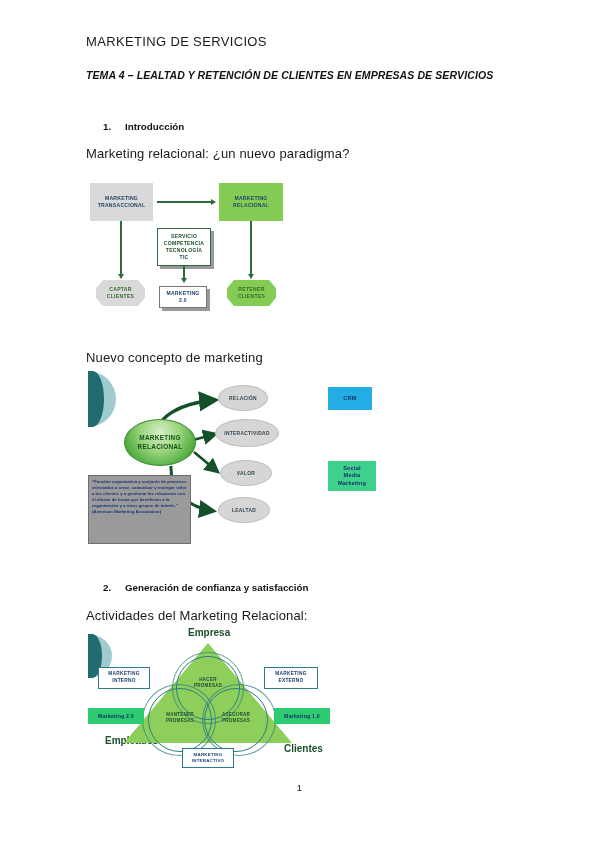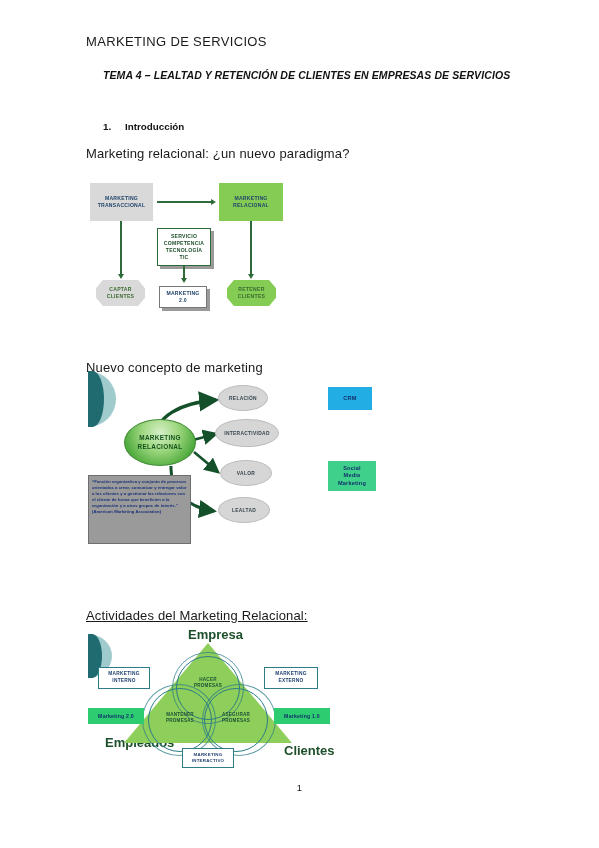--- a/index.html
+++ b/index.html
@@ -23,21 +23,21 @@
   .doc-header {
     position: absolute;
     left: 86px;
     top: 34px;
     font-size: 13px;
     letter-spacing: 0.35px;
     color: #1a1a1a;
   }
   .doc-title {
     position: absolute;
-    left: 103px;
+    left: 86px;
     top: 69px;
     font-size: 10.5px;
     font-weight: bold;
     font-style: italic;
     letter-spacing: 0.1px;
     color: #111;
   }
   .section-heading {
     position: absolute;
     font-size: 9.8px;
@@ -234,21 +234,21 @@
     font-weight: bold;
     line-height: 1.42;
     padding: 3px 3px 2px 3px;
     letter-spacing: 0.05px;
   }
 
   
   #fig3 { left: 88px; top: 630px; width: 320px; height: 140px; }
   .f3-corner {
     position: absolute;
-    font-size: 13px;
+    font-size: 10px;
     font-weight: bold;
     color: #1d4f2a;
     white-space: nowrap;
   }
   .f3-tri {
     position: absolute;
     background: #8ece5a;
     clip-path: polygon(50% 0, 100% 100%, 0 100%);
   }
   .f3-circle {
@@ -354,21 +354,21 @@
       <div>MARKETING</div>
       <div>2.0</div>
     </div>
 
     <div class="f1-oct oct-green" style="left:139px; top:118px; width:49px; height:26px;">
       <div>RETENER</div>
       <div>CLIENTES</div>
     </div>
   </div>
 
-  <div class="body-line" style="left:86px; top:360px;">Nuevo concepto de marketing</div>
+  <div class="body-line" style="left:86px; top:350px;">Nuevo concepto de marketing</div>
 
   <div class="figure" id="fig2">
 
     <div class="deco-half" style="left:0px; top:3px; width:28px; height:56px;">
       <div class="lt"></div>
       <div class="dk"></div>
     </div>
 
     <svg class="fig-inner" viewBox="0 0 300 178" preserveAspectRatio="none">
       <defs>
@@ -396,22 +396,25 @@
 
     <div class="f2-tag tag-smm" style="left:240px; top:93px; width:48px; height:30px;">
       <div>Social</div>
       <div>Media</div>
       <div>Marketing</div>
     </div>
 
     <div class="f2-quote" style="left:0px; top:107px; width:103px; height:69px;">“Función organizativa y conjunto de procesos orientados a crear, comunicar y entregar valor a los clientes y a gestionar las relaciones con el cliente de forma que beneficien a la organización y a otros grupos de interés.”   (American Marketing Association)</div>
   </div>
 
-
-  <div class="body-line" style="left:86px; top:608px;text-decoration:underline;">Actividades del Marketing Relacional:</div>
+  <div class="section-heading" style="left:103px; top:582px;">
+    <span class="section-num">2.</span><span>Generación de confianza y satisfacción</span>
+  </div>
+
+  <div class="body-line" style="left:86px; top:608px;">Actividades del Marketing Relacional:</div>
 
   <div class="figure" id="fig3">
 
     <div class="deco-half" style="left:0px; top:4px; width:24px; height:44px;">
       <div class="lt"></div>
       <div class="dk"></div>
     </div>
 
     <div class="f3-corner" style="left:100px; top:-3px;">Empresa</div>
     <div class="f3-corner" style="left:2px; top:105px;padding-left:15px;">Empleados</div>

